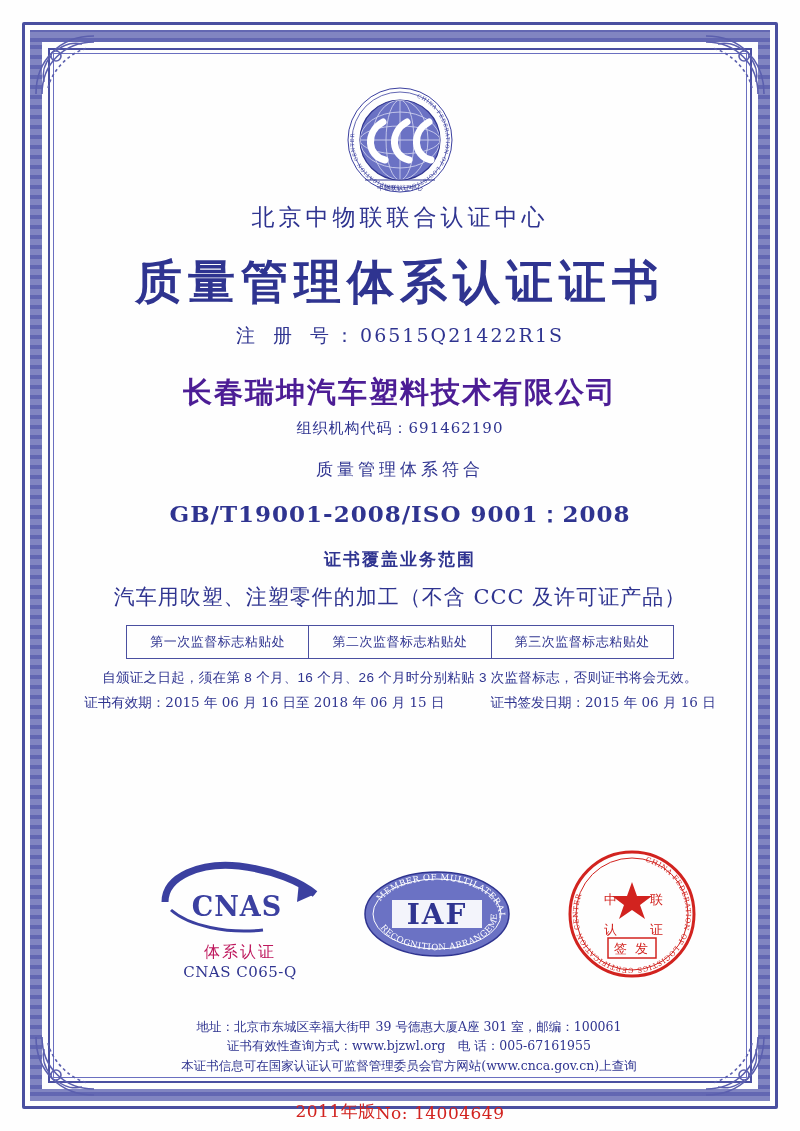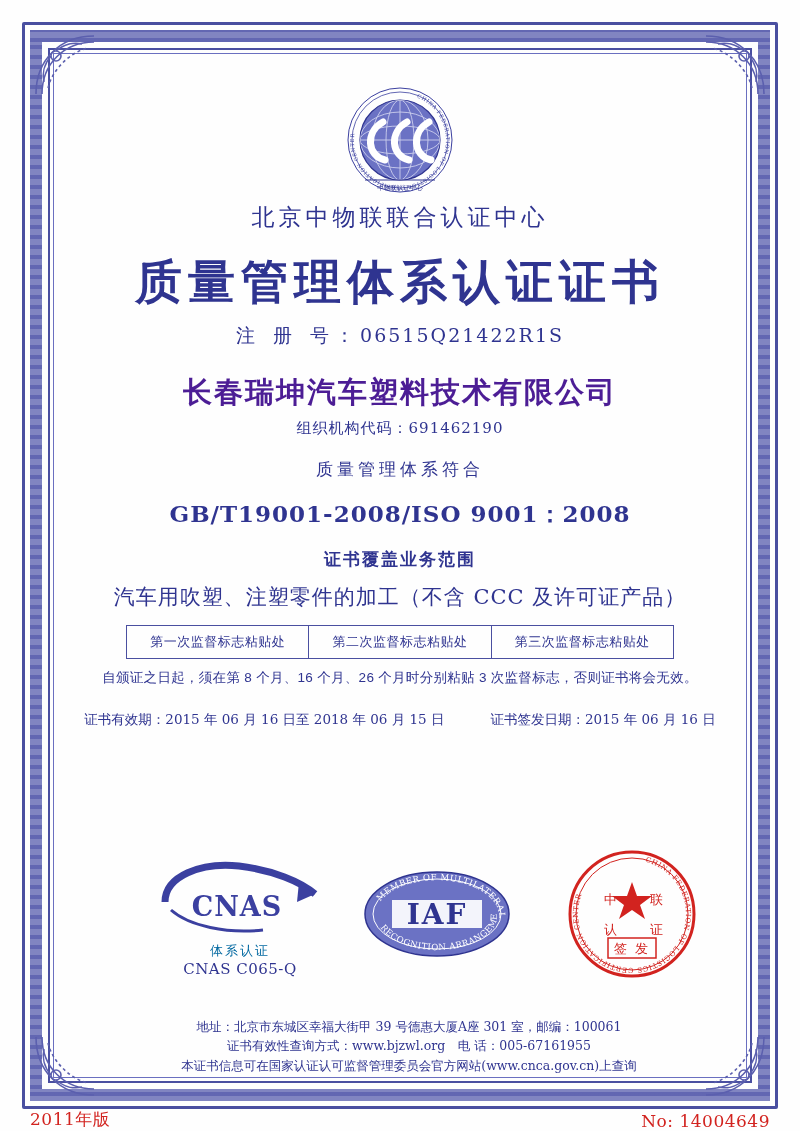--- a/index.html
+++ b/index.html
@@ -209,21 +209,21 @@
 
   .note {
     margin-top: 10px;
     font-size: 13.5px;
     color: #2f3490;
     letter-spacing: 0.3px;
     font-family: Liberation Sans, sans-serif;
   }
 
   .dates {
-    margin-top: 24px;
+    margin-top: 7px;
     font-size: 13.5px;
     color: #2f3490;
     display: flex;
     justify-content: center;
     gap: 46px;
     font-family: "DejaVu Serif", serif;
   }
 
   
   .logos {
@@ -246,22 +246,22 @@
     top: 22px;
     width: 175px;
   }
   .logo-seal {
     position: absolute;
     left: 490px;
     top: 0px;
     width: 165px;
   }
   .cnas-caption {
-    font-size: 13px;
-    color: #0369a1;
+    font-size: 16px;
+    color: #be185d;
     letter-spacing: 2px;
     margin-top: -2px;
     font-family: "DejaVu Serif", serif;
   }
   .cnas-code {
     font-size: 15px;
     color: #2f3490;
     letter-spacing: 0.5px;
     font-family: "DejaVu Serif", serif;
   }
@@ -276,23 +276,23 @@
     font-size: 12.5px;
     line-height: 1.55;
     color: #2f3490;
     font-family: "DejaVu Serif", serif;
   }
 
   .bottom-bar {
     position: absolute;
     left: 30px;
     right: 30px;
-    bottom: 0;
+    bottom: 8px;
     display: flex;
-    justify-content: space-between;
+    justify-content: center;
     align-items: flex-end;
     font-family: "DejaVu Serif", serif;
   }
   .version {
     color: #d2231f;
     font-size: 17px;
     letter-spacing: 0.5px;
   }
   .serial {
     color: #d2231f;

